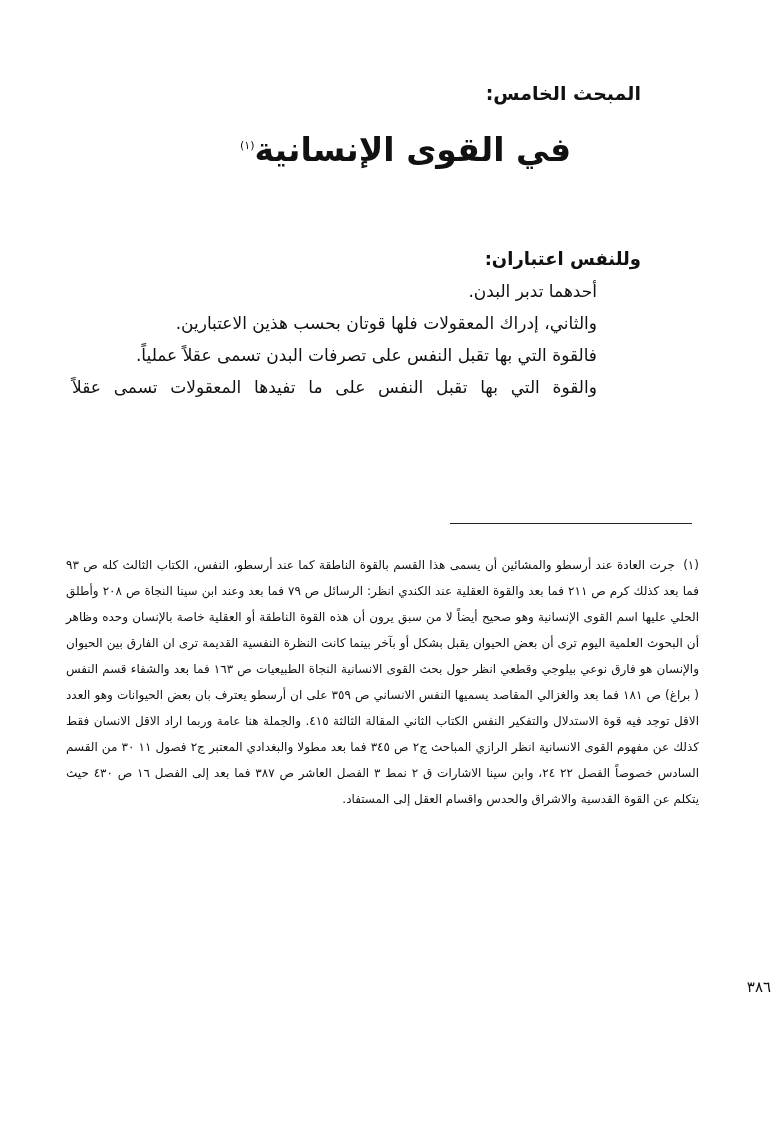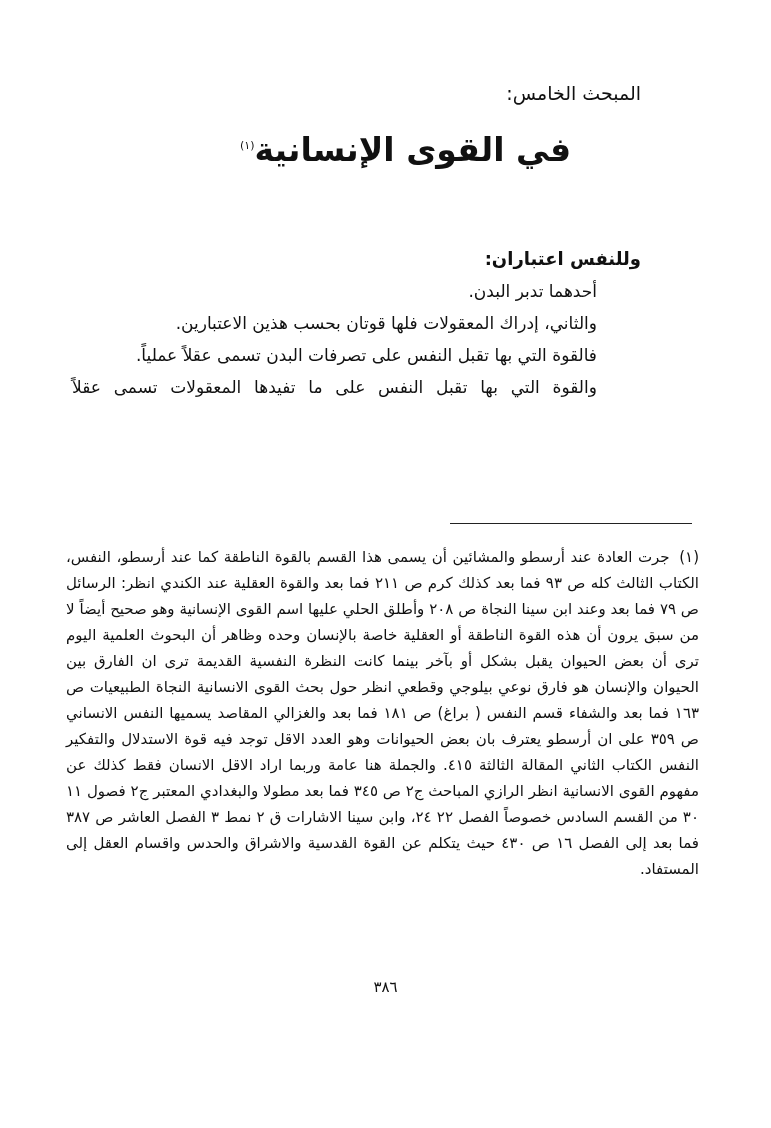--- a/index.html
+++ b/index.html
@@ -6,43 +6,43 @@
   body {
     width: 771px; height: 1128px;
     background: #ffffff; color: #111111;
     position: relative; overflow: hidden;
     font-family: "DejaVu Sans", "Liberation Sans", sans-serif;
     direction: rtl;
   }
   .page { position: absolute; left: 0; top: 0; width: 771px; height: 1128px; }
   .section-label {
     position: absolute; right: 130px; top: 82px;
-    font-size: 19px; font-weight: normal; margin: 0;
+    font-size: 19px; font-weight: bold; margin: 0;
   }
   .chapter-title {
     position: absolute; left: 0; right: 0; top: 130px;
     text-align: center; font-size: 33px; font-weight: bold; margin: 0;
     padding-left: 40px;
   }
   .chapter-title sup, .ref { font-size: 11px; font-weight: normal; vertical-align: super; }
   .body-text { position: absolute; right: 130px; left: 72px; top: 248px; }
   .body-heading { font-size: 18px; font-weight: bold; margin: 0 0 6px 0; }
   .body-line { font-size: 17px; margin: 0; line-height: 32px; }
   .indent { padding-right: 44px; }
   .justify { text-align: justify; text-align-last: justify; }
   .footnote-rule {
     position: absolute; left: 450px; width: 242px; top: 523px;
     border: 0; border-top: 1px solid #222; margin: 0;
   }
   .footnotes { position: absolute; right: 72px; left: 66px; top: 540px; }
-  .footnote { font-size: 15px; line-height: 26px; margin: 4px 0 2px 0; text-align: justify; }
+  .footnote { font-size: 12px; line-height: 26px; margin: 12px 0 2px 0; text-align: justify; }
   .footnote .fn-num { margin-left: 4px; }
   .page-number {
     position: absolute; left: 0; right: 0; top: 978px;
-    text-align: center; font-size: 15px; margin: 0;
+    text-align: right; font-size: 15px; margin: 0;
   }
 </style>
 </head>
 <body>
 
 <div class="page">
 
   <h3 class="section-label">المبحث الخامس:</h3>
 
   <h1 class="chapter-title"><span>في القوى الإنسانية</span><sup>(١)</sup></h1>

